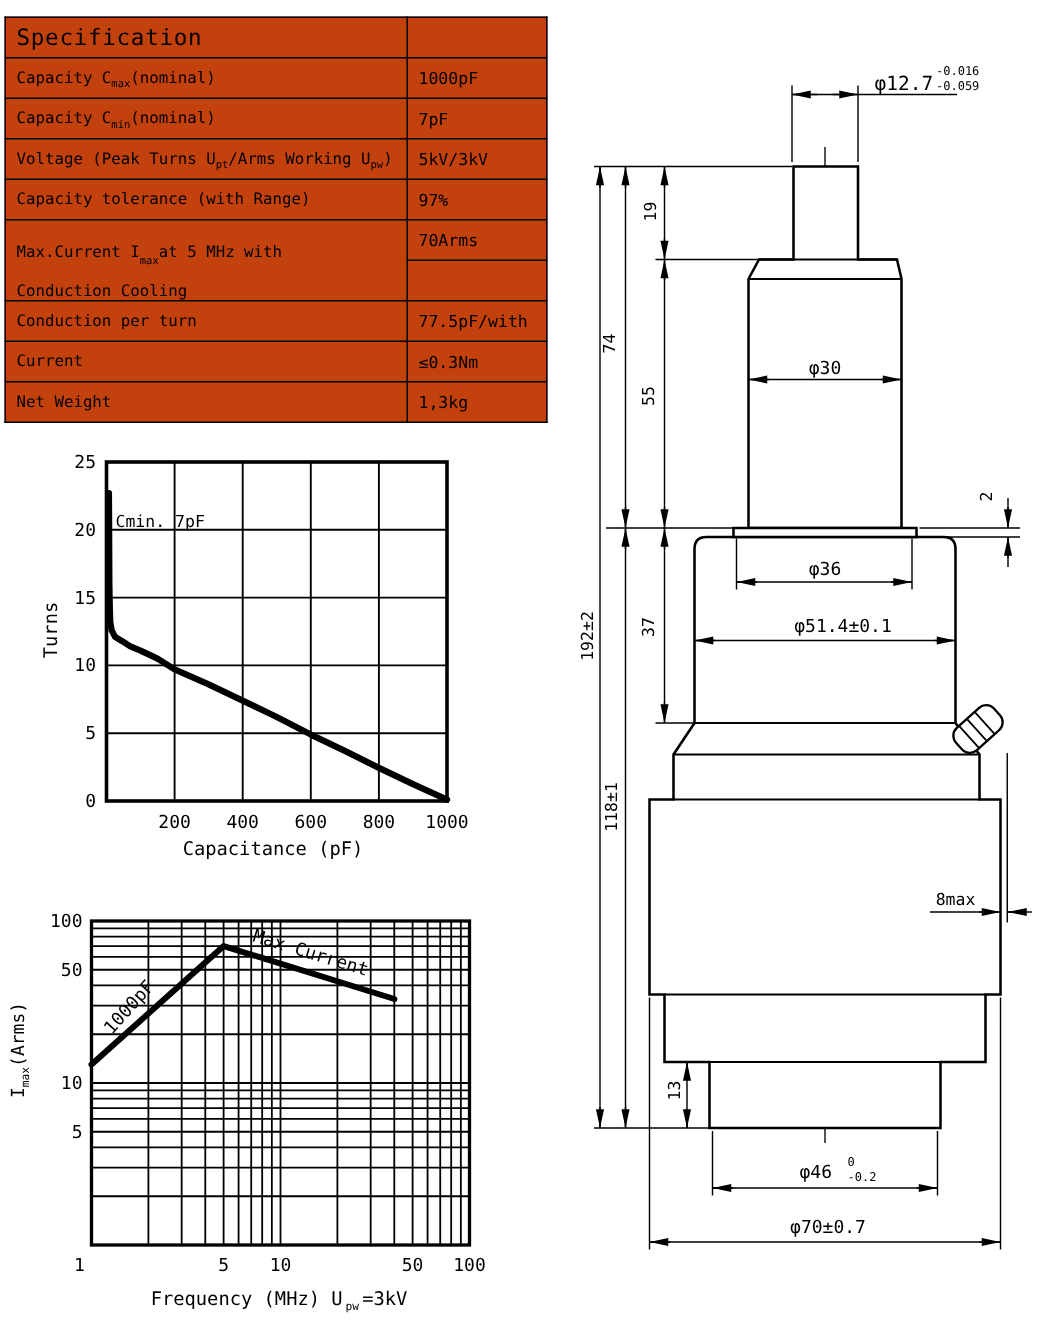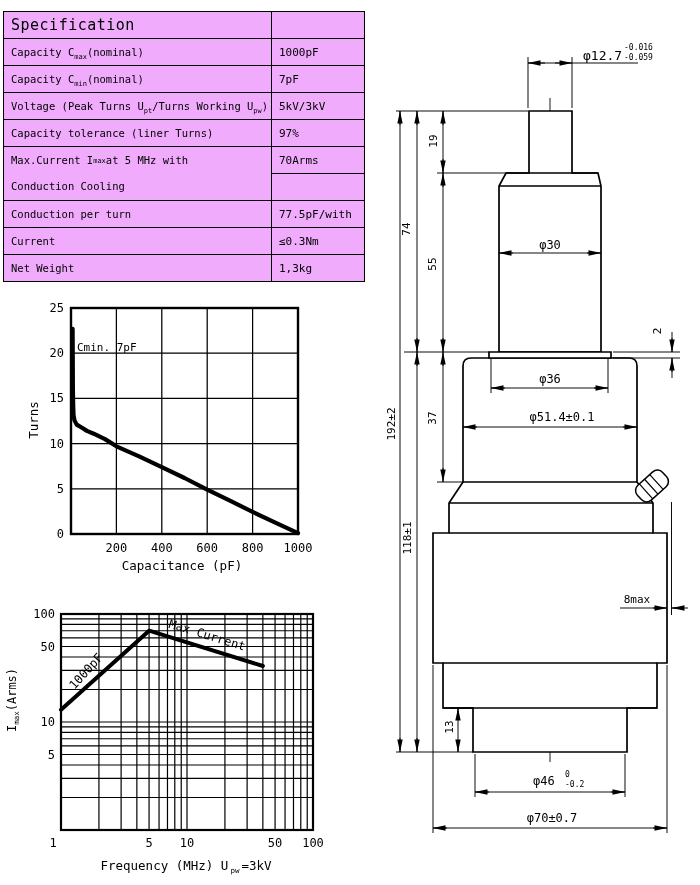--- a/index.html
+++ b/index.html
@@ -1,27 +1,27 @@
 <!DOCTYPE html>
 <html><head>
 <meta charset="utf-8">
 <style>
   html,body{margin:0;padding:0;background:#fff;}
   .sheet{position:relative;width:700px;height:885px;background:#fff;color:#000;
          font-family:"DejaVu Sans Mono",monospace;overflow:hidden;}
   svg{position:absolute;}
   svg text{font-family:"DejaVu Sans Mono",monospace;fill:#000;}
-  #spec-table{position:absolute;left:3px;top:11px;border-collapse:collapse;background:#f0abfc;}
+  #spec-table{position:absolute;left:3px;top:11px;border-collapse:collapse;background:#c2410c;}
   #spec-table td{border:1.6px solid #000;font-size:10.5px;white-space:nowrap;
                  padding:0 0 0 7px;height:26px;line-height:1;vertical-align:middle;}
   #spec-table td.lab{width:260px;}
   #spec-table td.val{width:85px;font-size:11px;}
   #spec-table td.hdr{font-size:15px;letter-spacing:.5px;}
   #spec-table sub{font-size:7px;line-height:0;}
-  .mline{height:26px;display:flex;align-items:center;}
+  .mline{height:26px;display:flex;align-items:flex-end;}
 </style>
 </head>
 <body>
 
 <div class="sheet">
 
   <table id="spec-table">
     <tbody id="spec-tbody">
         <tr>
           <td class="lab hdr">Specification</td>
@@ -29,25 +29,25 @@
         </tr>
         <tr>
           <td class="lab"><span>Capacity C</span><sub>max</sub><span>(nominal)</span></td>
           <td class="val">1000pF</td>
         </tr>
         <tr>
           <td class="lab"><span>Capacity C</span><sub>min</sub><span>(nominal)</span></td>
           <td class="val">7pF</td>
         </tr>
         <tr>
-          <td class="lab"><span>Voltage (Peak Turns U</span><sub>pt</sub><span>/Turns Working U</span><sub>pw</sub><span>)</span></td>
+          <td class="lab"><span>Voltage (Peak Turns U</span><sub>pt</sub><span>/Arms Working U</span><sub>pw</sub><span>)</span></td>
           <td class="val">5kV/3kV</td>
         </tr>
         <tr>
-          <td class="lab"><span>Capacity tolerance (liner Turns)</span></td>
+          <td class="lab"><span>Capacity tolerance (with Range)</span></td>
           <td class="val">97%</td>
         </tr>
         <tr>
           <td class="lab" rowspan="2">
             <div class="mline">
               <span>Max.Current I</span>
               <sub>max</sub>
               <span> at 5 MHz with</span>
             </div>
             <div class="mline">

